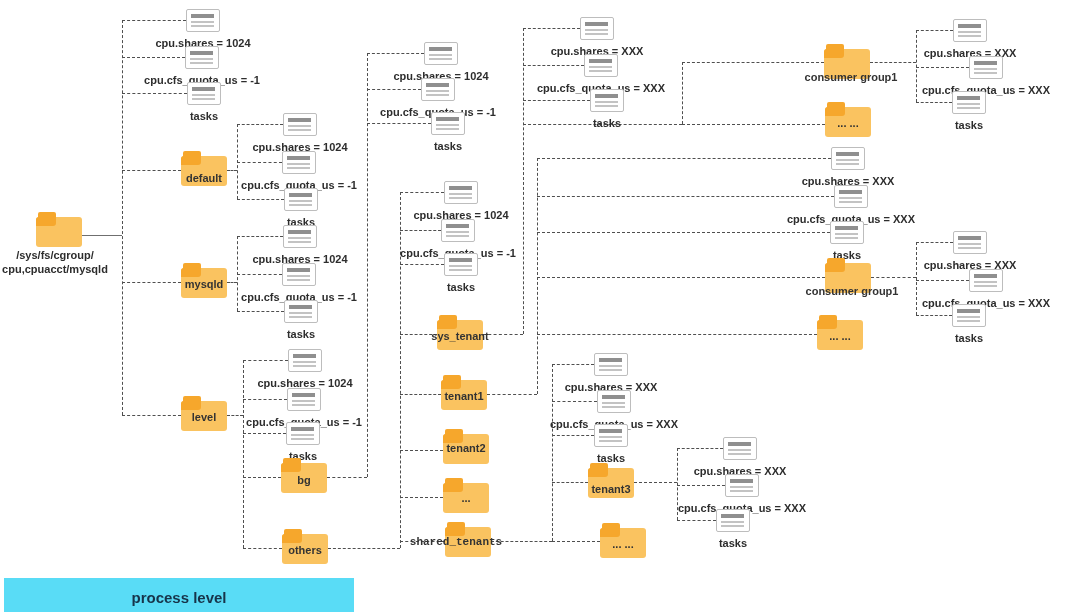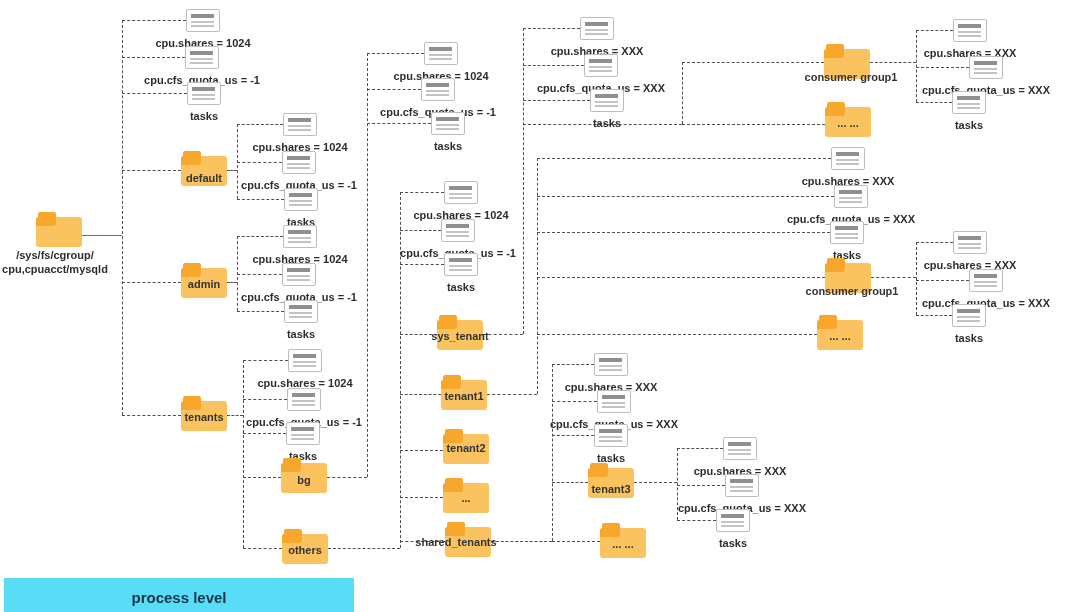--- a/index.html
+++ b/index.html
@@ -147,25 +147,25 @@
     <div class="file-node" style="left: 521px; top: 424px;"><span class="doc"></span><div class="file-label">tasks</div></div>
     <div class="file-node" style="left: 650px; top: 437px;"><span class="doc"></span><div class="file-label">cpu.shares = XXX</div></div>
     <div class="file-node" style="left: 652px; top: 474px;"><span class="doc"></span><div class="file-label">cpu.cfs_quota_us = XXX</div></div>
     <div class="file-node" style="left: 643px; top: 509px;"><span class="doc"></span><div class="file-label">tasks</div></div>
     <div class="folder-node" style="left: 0px; top: 0px;">
       <div class="folder-icon" style="left: 181px; top: 156px; background: rgb(250, 195, 96);"></div>
       <div class="folder-label" style="left: 204px; top: 178px;">default</div>
     </div>
     <div class="folder-node" style="left: 0px; top: 0px;">
       <div class="folder-icon" style="left: 181px; top: 268px; background: rgb(250, 195, 96);"></div>
-      <div class="folder-label" style="left: 204px; top: 284px;">admin</div>
+      <div class="folder-label" style="left: 204px; top: 284px;">mysqld</div>
     </div>
     <div class="folder-node" style="left: 0px; top: 0px;">
       <div class="folder-icon" style="left: 181px; top: 401px; background: rgb(250, 195, 96);"></div>
-      <div class="folder-label" style="left: 204px; top: 417px;">tenants</div>
+      <div class="folder-label" style="left: 204px; top: 417px;">level</div>
     </div>
     <div class="folder-node" style="left: 0px; top: 0px;">
       <div class="folder-icon" style="left: 281px; top: 463px; background: rgb(250, 195, 96);"></div>
       <div class="folder-label" style="left: 304px; top: 480px;">bg</div>
     </div>
     <div class="folder-node" style="left: 0px; top: 0px;">
       <div class="folder-icon" style="left: 282px; top: 534px; background: rgb(250, 195, 96);"></div>
       <div class="folder-label" style="left: 305px; top: 550px;">others</div>
     </div>
     <div class="folder-node" style="left: 0px; top: 0px;">
@@ -179,21 +179,21 @@
     <div class="folder-node" style="left: 0px; top: 0px;">
       <div class="folder-icon" style="left: 443px; top: 434px; background: rgb(250, 195, 96);"></div>
       <div class="folder-label" style="left: 466px; top: 448px;">tenant2</div>
     </div>
     <div class="folder-node" style="left: 0px; top: 0px;">
       <div class="folder-icon" style="left: 443px; top: 483px; background: rgb(250, 195, 96);"></div>
       <div class="folder-label" style="left: 466px; top: 498px;">...</div>
     </div>
     <div class="folder-node" style="left: 0px; top: 0px;">
       <div class="folder-icon" style="left: 445px; top: 527px; background: rgb(250, 195, 96);"></div>
-      <div class="folder-label" style="left: 456px; top: 542px;">shared_tenants</div>
+      <div class="folder-label" style="left: 456px; top: 542px; font-family: Liberation Mono, monospace;">shared_tenants</div>
     </div>
     <div class="folder-node" style="left: 0px; top: 0px;">
       <div class="folder-icon" style="left: 824px; top: 49px; background: rgb(250, 195, 96);"></div>
       <div class="folder-label" style="left: 851px; top: 77px;">consumer group1</div>
     </div>
     <div class="folder-node" style="left: 0px; top: 0px;">
       <div class="folder-icon" style="left: 825px; top: 107px; background: rgb(250, 195, 96);"></div>
       <div class="folder-label" style="left: 848px; top: 123px;">... ...</div>
     </div>
     <div class="folder-node" style="left: 0px; top: 0px;">

